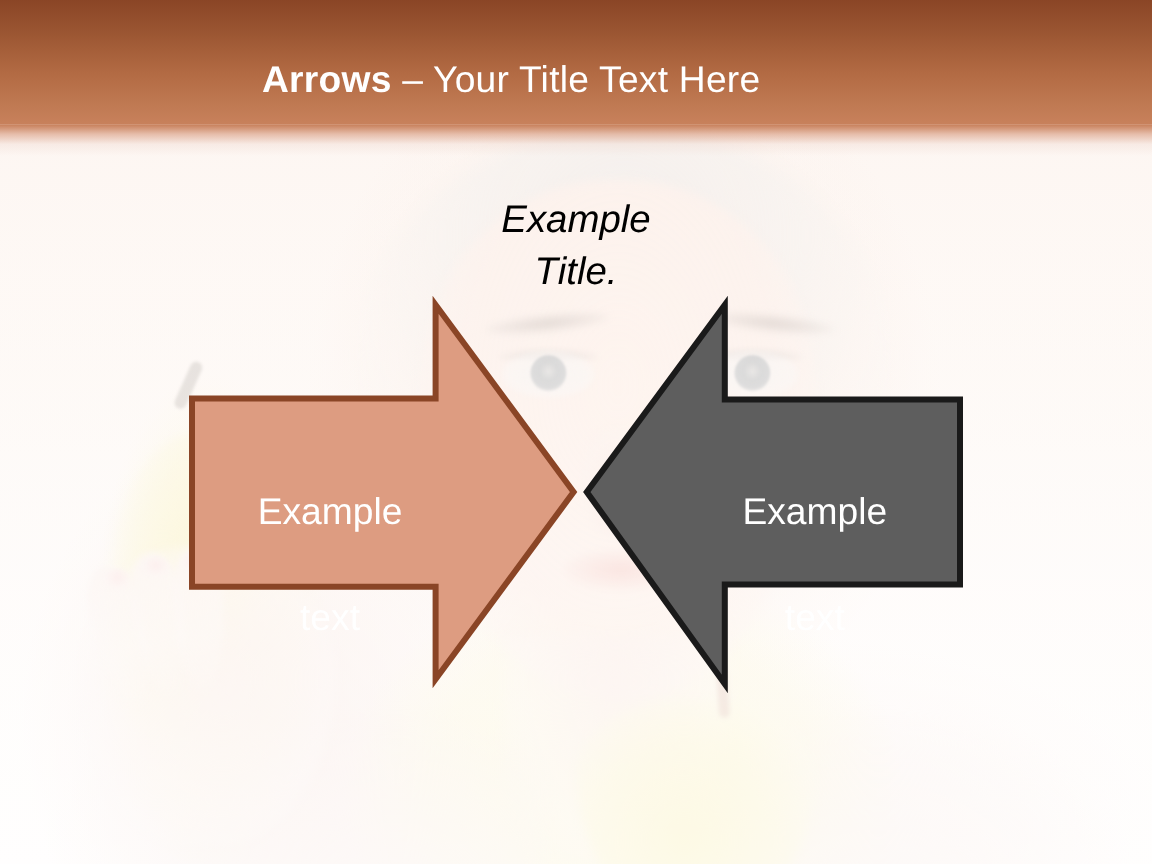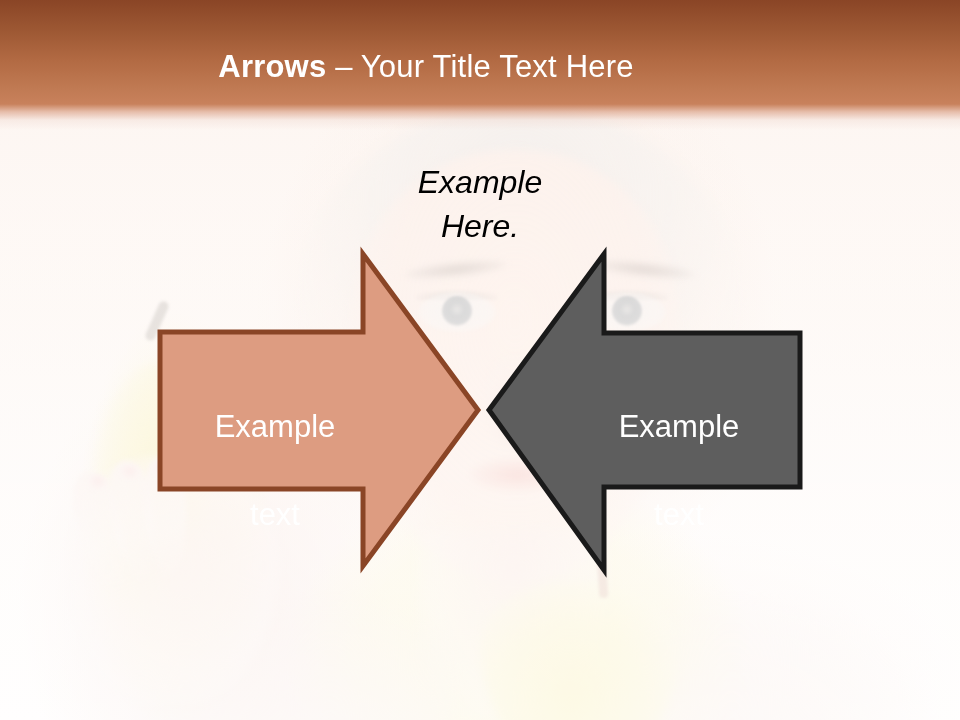--- a/index.html
+++ b/index.html
@@ -304,21 +304,21 @@
   </div>
 
   <div class="title-bar"></div>
   <div class="title-fade"></div>
   <div class="title-text" style="color: rgb(255, 255, 255);">
     <span class="bold">Arrows</span><span class="rest"> – </span><span class="rest">Your Title Text Here</span>
   </div>
 
   <div class="caption" style="color: rgb(0, 0, 0);">
     <div>Example</div>
-    <div>Here.</div>
+    <div>Title.</div>
   </div>
 
   <svg class="arrows-svg" viewBox="0 0 960 720">
     <polygon id="poly-left" fill="#dd9c81" stroke="#8a4526" stroke-width="5" stroke-linejoin="miter" points="160,332 363,332 363,254 478,410 363,566 363,489 160,489"></polygon>
     <polygon id="poly-right" fill="#5e5e5e" stroke="#1a1a1a" stroke-width="5" stroke-linejoin="miter" points="800,333 604,333 604,254 489,410 604,570 604,487 800,487"></polygon>
   </svg>
 
   <div class="arrow-label left" style="color: rgb(255, 255, 255);">
     <div>Example</div>
     <div>text</div>

